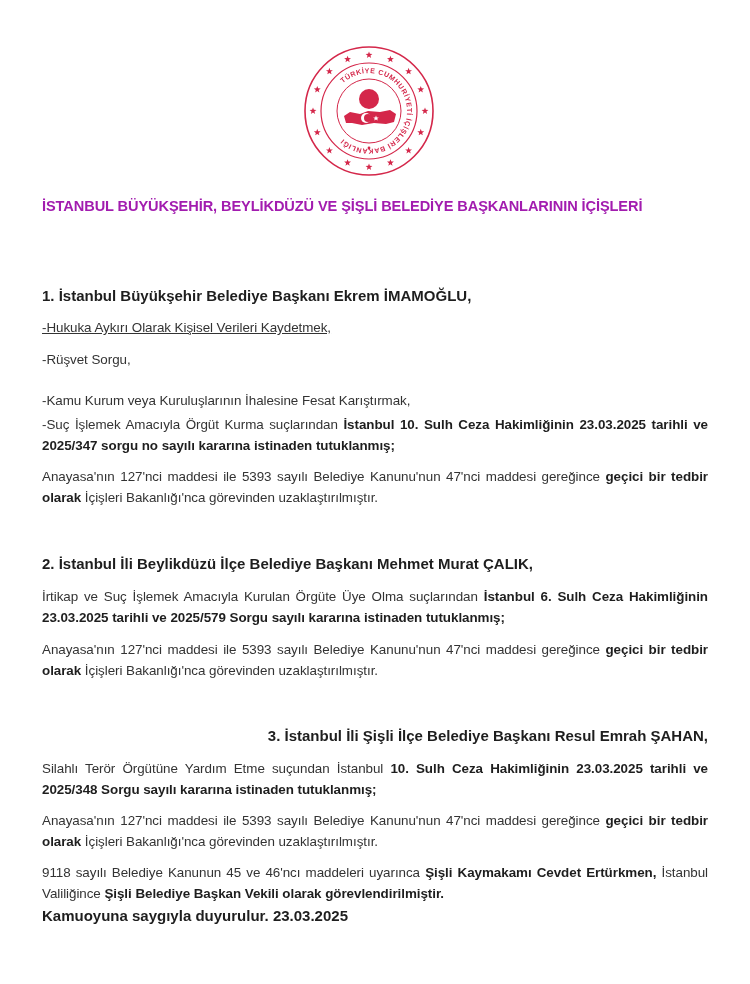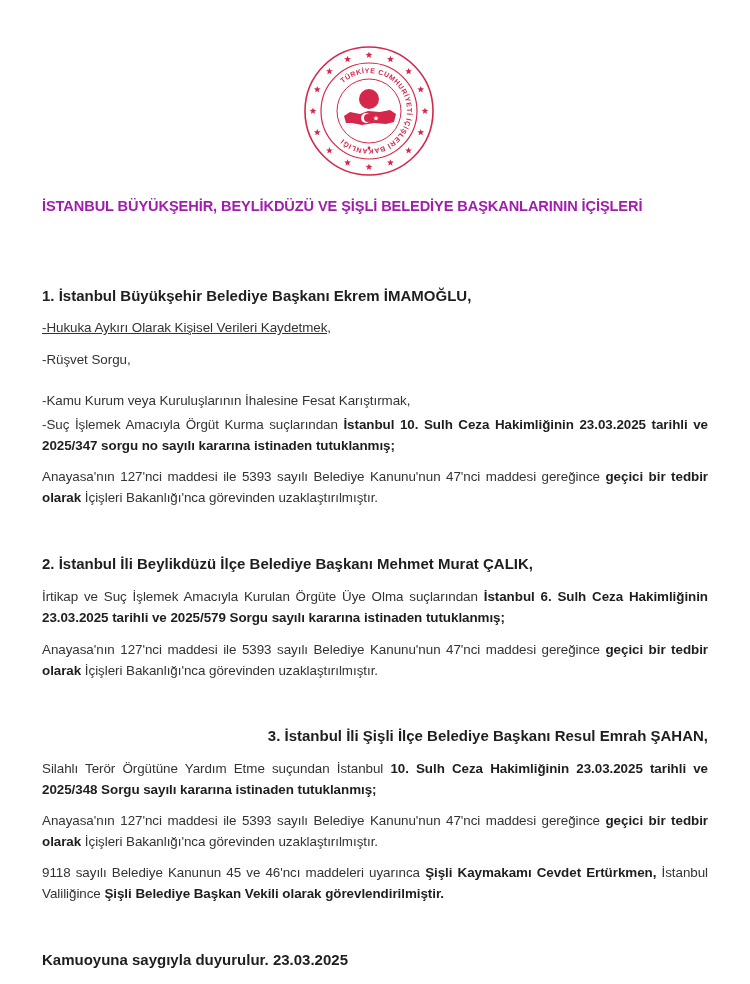--- a/index.html
+++ b/index.html
@@ -69,14 +69,14 @@
 
   <div class="h" style="top:554px;">2. İstanbul İli Beylikdüzü İlçe Belediye Başkanı Mehmet Murat ÇALIK,</div>
   <div class="p" style="top:586px;"><span>İrtikap ve Suç İşlemek Amacıyla Kurulan Örgüte Üye Olma suçlarından </span><b>İstanbul 6. Sulh Ceza Hakimliğinin 23.03.2025 tarihli ve 2025/579 Sorgu sayılı kararına istinaden tutuklanmış;</b></div>
   <div class="p" style="top:639px;"><span>Anayasa'nın 127'nci maddesi ile 5393 sayılı Belediye Kanunu'nun 47'nci maddesi gereğince </span><b>geçici bir tedbir olarak</b><span> İçişleri Bakanlığı'nca görevinden uzaklaştırılmıştır.</span></div>
 
   <div class="h" style="top:726px;text-align:right;">3. İstanbul İli Şişli İlçe Belediye Başkanı Resul Emrah ŞAHAN,</div>
   <div class="p" style="top:758px;"><span>Silahlı Terör Örgütüne Yardım Etme suçundan İstanbul </span><b>10. Sulh Ceza Hakimliğinin 23.03.2025 tarihli ve 2025/348 Sorgu sayılı kararına istinaden tutuklanmış;</b></div>
   <div class="p" style="top:810px;"><span>Anayasa'nın 127'nci maddesi ile 5393 sayılı Belediye Kanunu'nun 47'nci maddesi gereğince </span><b>geçici bir tedbir olarak</b><span> İçişleri Bakanlığı'nca görevinden uzaklaştırılmıştır.</span></div>
   <div class="p" style="top:862px;"><span>9118 sayılı Belediye Kanunun 45 ve 46'ncı maddeleri uyarınca </span><b>Şişli Kaymakamı Cevdet Ertürkmen,</b><span> İstanbul Valiliğince </span><b>Şişli Belediye Başkan Vekili olarak görevlendirilmiştir.</b></div>
 
-  <div class="h" style="top:950px;">Kamuoyuna saygıyla duyurulur. 23.03.2025</div>
+  <div class="h" style="top:906px;">Kamuoyuna saygıyla duyurulur. 23.03.2025</div>
 </div>
 
 </body></html>

